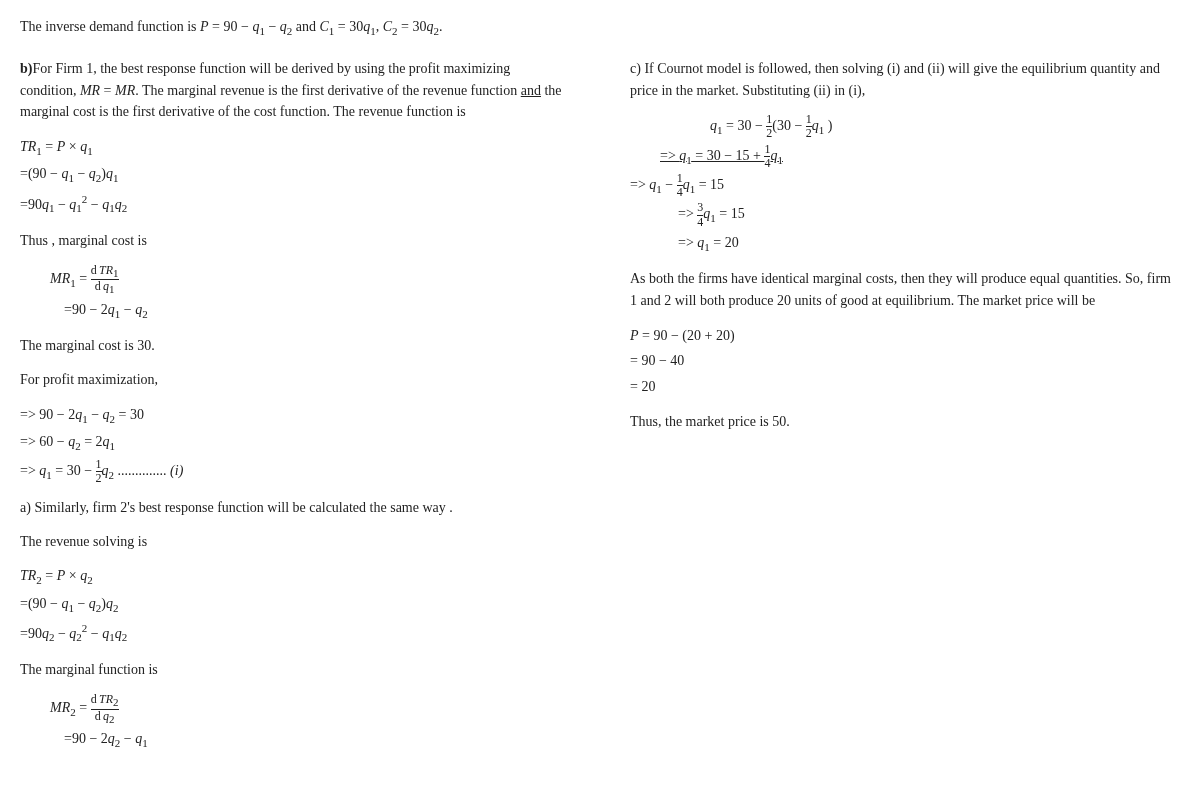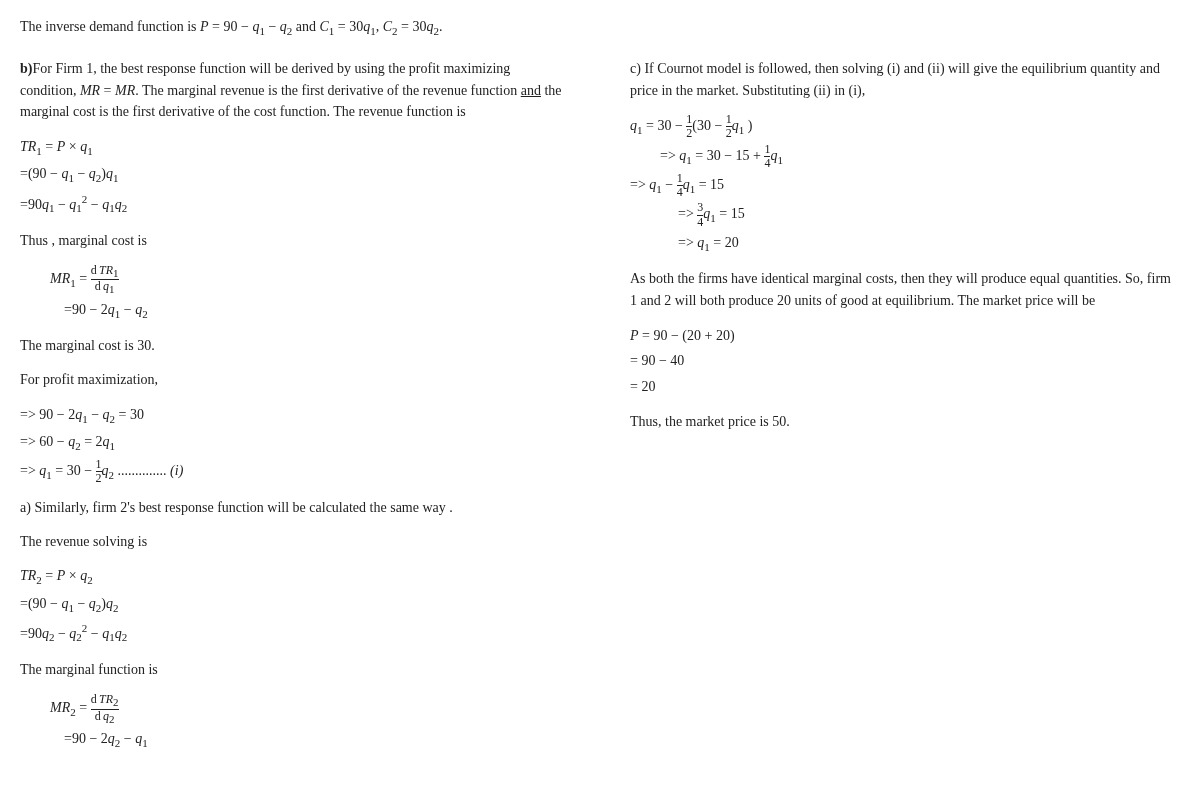--- a/index.html
+++ b/index.html
@@ -94,24 +94,24 @@
       </p>
       <p class="math-line">&nbsp;&nbsp;&nbsp;&nbsp;=90 − 2<i>q</i><sub>2</sub> − <i>q</i><sub>1</sub></p>
     </div>
 
   </div>
 
   <div class="right-col">
     <p class="section-gap">c) If Cournot model is followed, then solving (i) and (ii) will give the equilibrium quantity and price in the market. Substituting (ii) in (i),</p>
 
     <div class="section-gap">
-      <p class="math-line" style="">
+      <p class="math-line" style="margin-left:80px;">
         <i>q</i><sub>1</sub> = 30 − <span class="frac"><span class="num">1</span><span class="den">2</span></span>(30 − <span class="frac"><span class="num">1</span><span class="den">2</span></span><i>q</i><sub>1</sub> )
       </p>
-      <p class="math-line" style="margin-left:30px;">
+      <p class="math-line" style="margin-left:30px;text-decoration:underline;">
         =&gt; <i>q</i><sub>1</sub> = 30 − 15 + <span class="frac"><span class="num">1</span><span class="den">4</span></span><i>q</i><sub>1</sub>
       </p>
       <p class="math-line" style="">
         =&gt; <i>q</i><sub>1</sub> − <span class="frac"><span class="num">1</span><span class="den">4</span></span><i>q</i><sub>1</sub> = 15
       </p>
       <p class="math-line" style="margin-left:48px;">
         =&gt; <span class="frac"><span class="num">3</span><span class="den">4</span></span><i>q</i><sub>1</sub> = 15
       </p>
       <p class="math-line" style="margin-left:48px;">
         =&gt; <i>q</i><sub>1</sub> = 20

